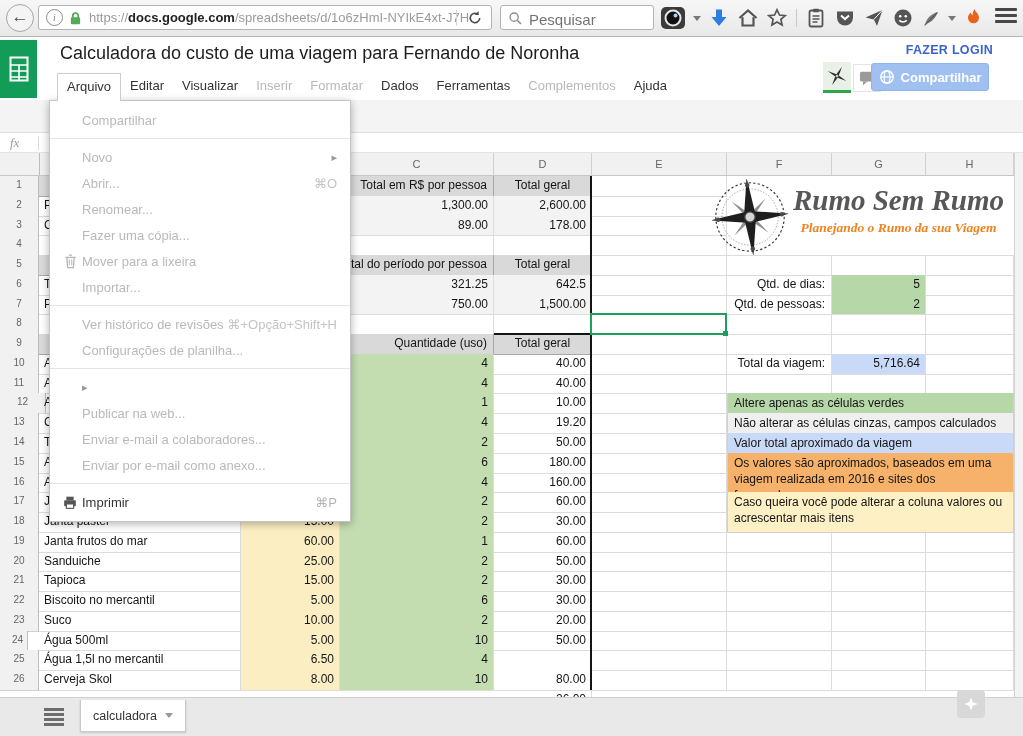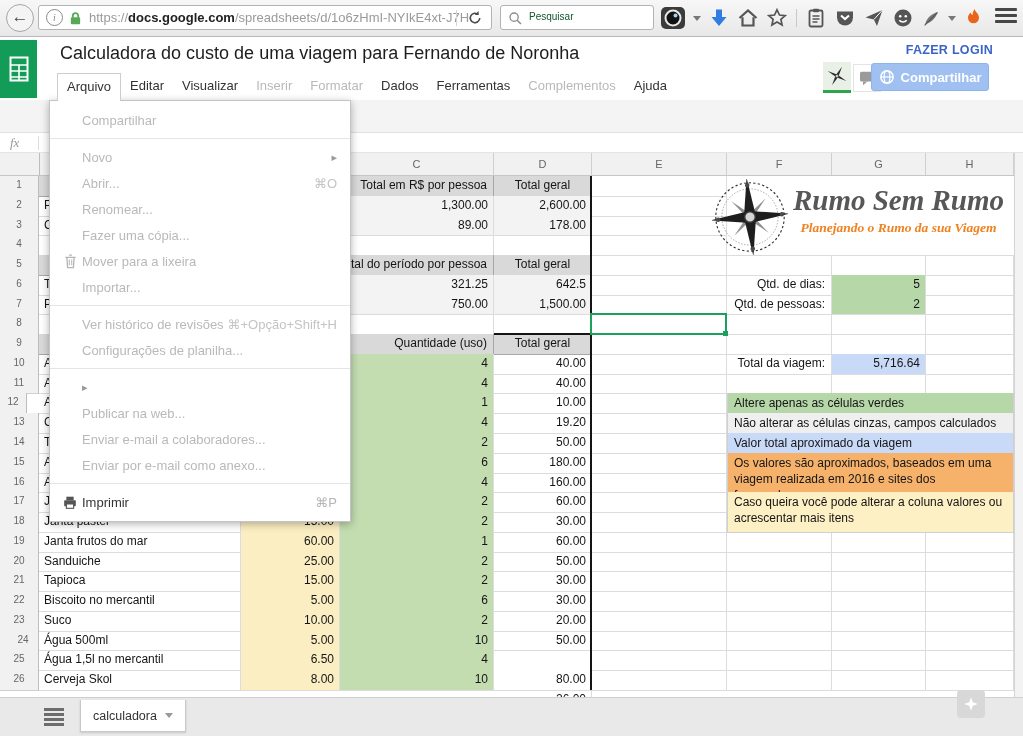--- a/index.html
+++ b/index.html
@@ -13,21 +13,21 @@
   .urlbar{position:absolute;left:38px;top:5px;width:454px;height:25px;background:#fff;
           border:1px solid #b3b3b3;border-radius:3px;box-sizing:border-box}
   .urlbar .ibtn{position:absolute;top:3px}
   .infoicon{left:7px;width:15px;height:15px;border:1.4px solid #8a8a8a;border-radius:50%;
             color:#8a8a8a;font-size:10px;line-height:15px;text-align:center;font-family:"Liberation Serif",serif;font-style:italic}
   .urltext{position:absolute;left:50px;top:4px;font-size:13px;white-space:nowrap;color:#9a9a9a}
   .urltext b{color:#222;font-weight:bold}
   .urlsep{position:absolute;right:34px;top:4px;height:16px;width:1px;background:#d5d5d5}
   .searchbar{position:absolute;left:500px;top:5px;width:154px;height:25px;background:#fff;
              border:1px solid #b3b3b3;border-radius:3px;box-sizing:border-box}
-  .searchtxt{position:absolute;left:28px;top:5px;font-size:10px;color:#14532d}
+  .searchtxt{position:absolute;left:28px;top:5px;font-size:15px;color:#737373}
   .exticons{position:absolute;left:660px;top:6px;display:flex;align-items:center;gap:7px}
   .exticons .tsep{width:1px;height:18px;background:#c9c9c9;margin:0 1px}
   .caret{width:0;height:0;border-left:4px solid transparent;border-right:4px solid transparent;border-top:5px solid #777}
   .hamb{position:absolute;right:6px;top:8px;width:22px;height:18px}
   .hamb div{height:3px;background:#474747;margin:0 0 3px 0;border-radius:1px}
   
   .appheader{position:absolute;left:0;top:36px;width:1023px;height:64px;background:#fff}
   .sheetslogo{position:absolute;left:0;top:4px;width:37px;height:58px;background:#129c57;
               display:flex;align-items:center;justify-content:center}
   .doc-title{position:absolute;left:60px;top:7px;font-size:18px;color:#1d1d1d}
@@ -369,21 +369,21 @@
     <div class="cell " style="left: 926px; top: 177.923px; width: 88px; height: 20.7692px; line-height: 18.7692px;"></div>
     <div class="cell rownum" style="left: 0px; top: 197.692px; width: 39px; height: 20.7692px; line-height: 18.7692px;">11</div>
     <div class="cell txt" style="left: 39px; top: 197.692px; width: 202px; height: 20.7692px; line-height: 18.7692px;">A</div>
     <div class="cell yellow num" style="left: 241px; top: 197.692px; width: 99px; height: 20.7692px; line-height: 18.7692px;"></div>
     <div class="cell green num" style="left: 340px; top: 197.692px; width: 154px; height: 20.7692px; line-height: 18.7692px;">4</div>
     <div class="cell num" style="left: 494px; top: 197.692px; width: 98px; height: 20.7692px; line-height: 18.7692px;">40.00</div>
     <div class="cell " style="left: 592px; top: 197.692px; width: 135px; height: 20.7692px; line-height: 18.7692px;"></div>
     <div class="cell " style="left: 727px; top: 197.692px; width: 105px; height: 20.7692px; line-height: 18.7692px;"></div>
     <div class="cell " style="left: 832px; top: 197.692px; width: 94px; height: 20.7692px; line-height: 18.7692px;"></div>
     <div class="cell " style="left: 926px; top: 197.692px; width: 88px; height: 20.7692px; line-height: 18.7692px;"></div>
-    <div class="cell rownum" style="left: 0px; top: 217.462px; width: 27px; height: 20.7692px; line-height: 18.7692px;">12</div>
+    <div class="cell rownum" style="left: 0px; top: 217.462px; width: 46px; height: 20.7692px; line-height: 18.7692px;">12</div>
     <div class="cell txt" style="left: 39px; top: 217.462px; width: 202px; height: 20.7692px; line-height: 18.7692px;">A</div>
     <div class="cell yellow num" style="left: 241px; top: 217.462px; width: 99px; height: 20.7692px; line-height: 18.7692px;"></div>
     <div class="cell green num" style="left: 340px; top: 217.462px; width: 154px; height: 20.7692px; line-height: 18.7692px;">1</div>
     <div class="cell num" style="left: 494px; top: 217.462px; width: 98px; height: 20.7692px; line-height: 18.7692px;">10.00</div>
     <div class="cell " style="left: 592px; top: 217.462px; width: 135px; height: 20.7692px; line-height: 18.7692px;"></div>
     <div class="cell " style="left: 727px; top: 217.462px; width: 105px; height: 20.7692px; line-height: 18.7692px;"></div>
     <div class="cell " style="left: 832px; top: 217.462px; width: 94px; height: 20.7692px; line-height: 18.7692px;"></div>
     <div class="cell " style="left: 926px; top: 217.462px; width: 88px; height: 20.7692px; line-height: 18.7692px;"></div>
     <div class="cell rownum" style="left: 0px; top: 237.231px; width: 39px; height: 20.7692px; line-height: 18.7692px;">13</div>
     <div class="cell txt" style="left: 39px; top: 237.231px; width: 202px; height: 20.7692px; line-height: 18.7692px;">C</div>
@@ -477,21 +477,21 @@
     <div class="cell " style="left: 926px; top: 415.154px; width: 88px; height: 20.7692px; line-height: 18.7692px;"></div>
     <div class="cell rownum" style="left: 0px; top: 434.923px; width: 39px; height: 20.7692px; line-height: 18.7692px;">23</div>
     <div class="cell txt" style="left: 39px; top: 434.923px; width: 202px; height: 20.7692px; line-height: 18.7692px;">Suco</div>
     <div class="cell yellow num" style="left: 241px; top: 434.923px; width: 99px; height: 20.7692px; line-height: 18.7692px;">10.00</div>
     <div class="cell green num" style="left: 340px; top: 434.923px; width: 154px; height: 20.7692px; line-height: 18.7692px;">2</div>
     <div class="cell num" style="left: 494px; top: 434.923px; width: 98px; height: 20.7692px; line-height: 18.7692px;">20.00</div>
     <div class="cell " style="left: 592px; top: 434.923px; width: 135px; height: 20.7692px; line-height: 18.7692px;"></div>
     <div class="cell " style="left: 727px; top: 434.923px; width: 105px; height: 20.7692px; line-height: 18.7692px;"></div>
     <div class="cell " style="left: 832px; top: 434.923px; width: 94px; height: 20.7692px; line-height: 18.7692px;"></div>
     <div class="cell " style="left: 926px; top: 434.923px; width: 88px; height: 20.7692px; line-height: 18.7692px;"></div>
-    <div class="cell rownum" style="left: 0px; top: 454.692px; width: 39px; height: 20.7692px; line-height: 18.7692px; padding-left: 8px;">24</div>
+    <div class="cell rownum" style="left: 0px; top: 454.692px; width: 28px; height: 20.7692px; line-height: 18.7692px; padding-left: 8px;">24</div>
     <div class="cell txt" style="left: 39px; top: 454.692px; width: 202px; height: 20.7692px; line-height: 18.7692px;">Água 500ml</div>
     <div class="cell yellow num" style="left: 241px; top: 454.692px; width: 99px; height: 20.7692px; line-height: 18.7692px;">5.00</div>
     <div class="cell green num" style="left: 340px; top: 454.692px; width: 154px; height: 20.7692px; line-height: 18.7692px;">10</div>
     <div class="cell num" style="left: 494px; top: 454.692px; width: 98px; height: 20.7692px; line-height: 18.7692px;">50.00</div>
     <div class="cell " style="left: 592px; top: 454.692px; width: 135px; height: 20.7692px; line-height: 18.7692px;"></div>
     <div class="cell " style="left: 727px; top: 454.692px; width: 105px; height: 20.7692px; line-height: 18.7692px;"></div>
     <div class="cell " style="left: 832px; top: 454.692px; width: 94px; height: 20.7692px; line-height: 18.7692px;"></div>
     <div class="cell " style="left: 926px; top: 454.692px; width: 88px; height: 20.7692px; line-height: 18.7692px;"></div>
     <div class="cell rownum" style="left: 0px; top: 474.462px; width: 39px; height: 20.7692px; line-height: 18.7692px;">25</div>
     <div class="cell txt" style="left: 39px; top: 474.462px; width: 202px; height: 20.7692px; line-height: 18.7692px;">Água 1,5l no mercantil</div>

